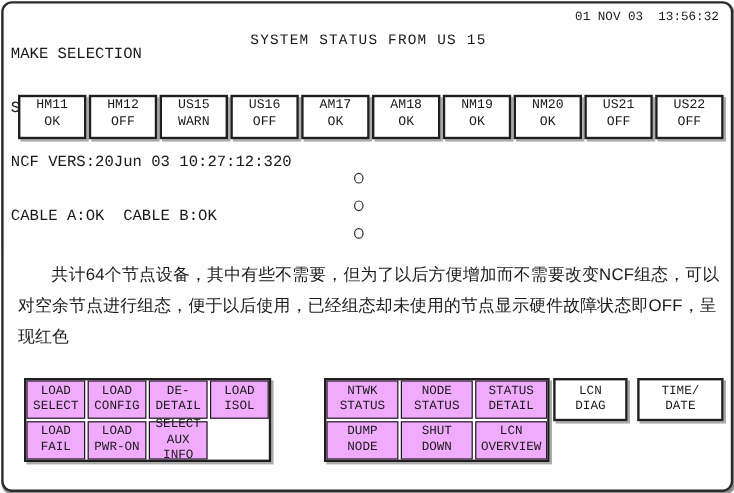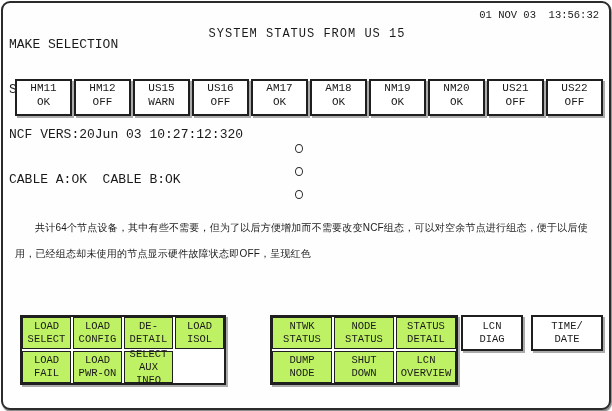--- a/index.html
+++ b/index.html
@@ -31,29 +31,29 @@
     font-size: 11px; line-height: 14px; text-align: center;
     cursor: default;
   }
 
   .dots { position: absolute; left: 292px; top: 141px; display: flex; flex-direction: column; gap: 14px; }
   .dot { width: 8px; height: 9px; border: 1.5px solid #2b2b2b; border-radius: 50%; background: #fff; }
 
   .note {
     position: absolute; left: 12px; top: 212px; width: 590px;
     font-family: "Liberation Sans", "DejaVu Sans", sans-serif;
-    font-size: 10px; line-height: 26px; text-indent: 2em;
+    font-size: 14px; line-height: 26px; text-indent: 2em;
     letter-spacing: 0.2px;
   }
 
   .key-grid { position: absolute; top: 312px; background: #fff; border: 2px solid #1f1f1f; display: grid; gap: 2px; box-shadow: 2px 2px 0 #ababab; }
   .grid-load { left: 17px; grid-template-columns: repeat(4, 49px); grid-template-rows: repeat(2, 32px); }
   .grid-net  { left: 267px; grid-template-columns: repeat(3, 60px); grid-template-rows: repeat(2, 32px); }
   .key {
-    border: 1px solid #1f1f1f; background: #bef264;
+    border: 1px solid #1f1f1f; background: #f0abfc;
     display: flex; align-items: center; justify-content: center;
     font-size: 10.5px; line-height: 13px; text-align: center;
     white-space: pre-line; cursor: default;
   }
   .key-single {
     position: absolute; top: 312px; height: 36px;
     border: 2px solid #1f1f1f; background: #fff; box-shadow: 2px 2px 0 #ababab;
     display: flex; align-items: center; justify-content: center;
     font-size: 10.5px; line-height: 13px; text-align: center; white-space: pre-line;
     cursor: default;

